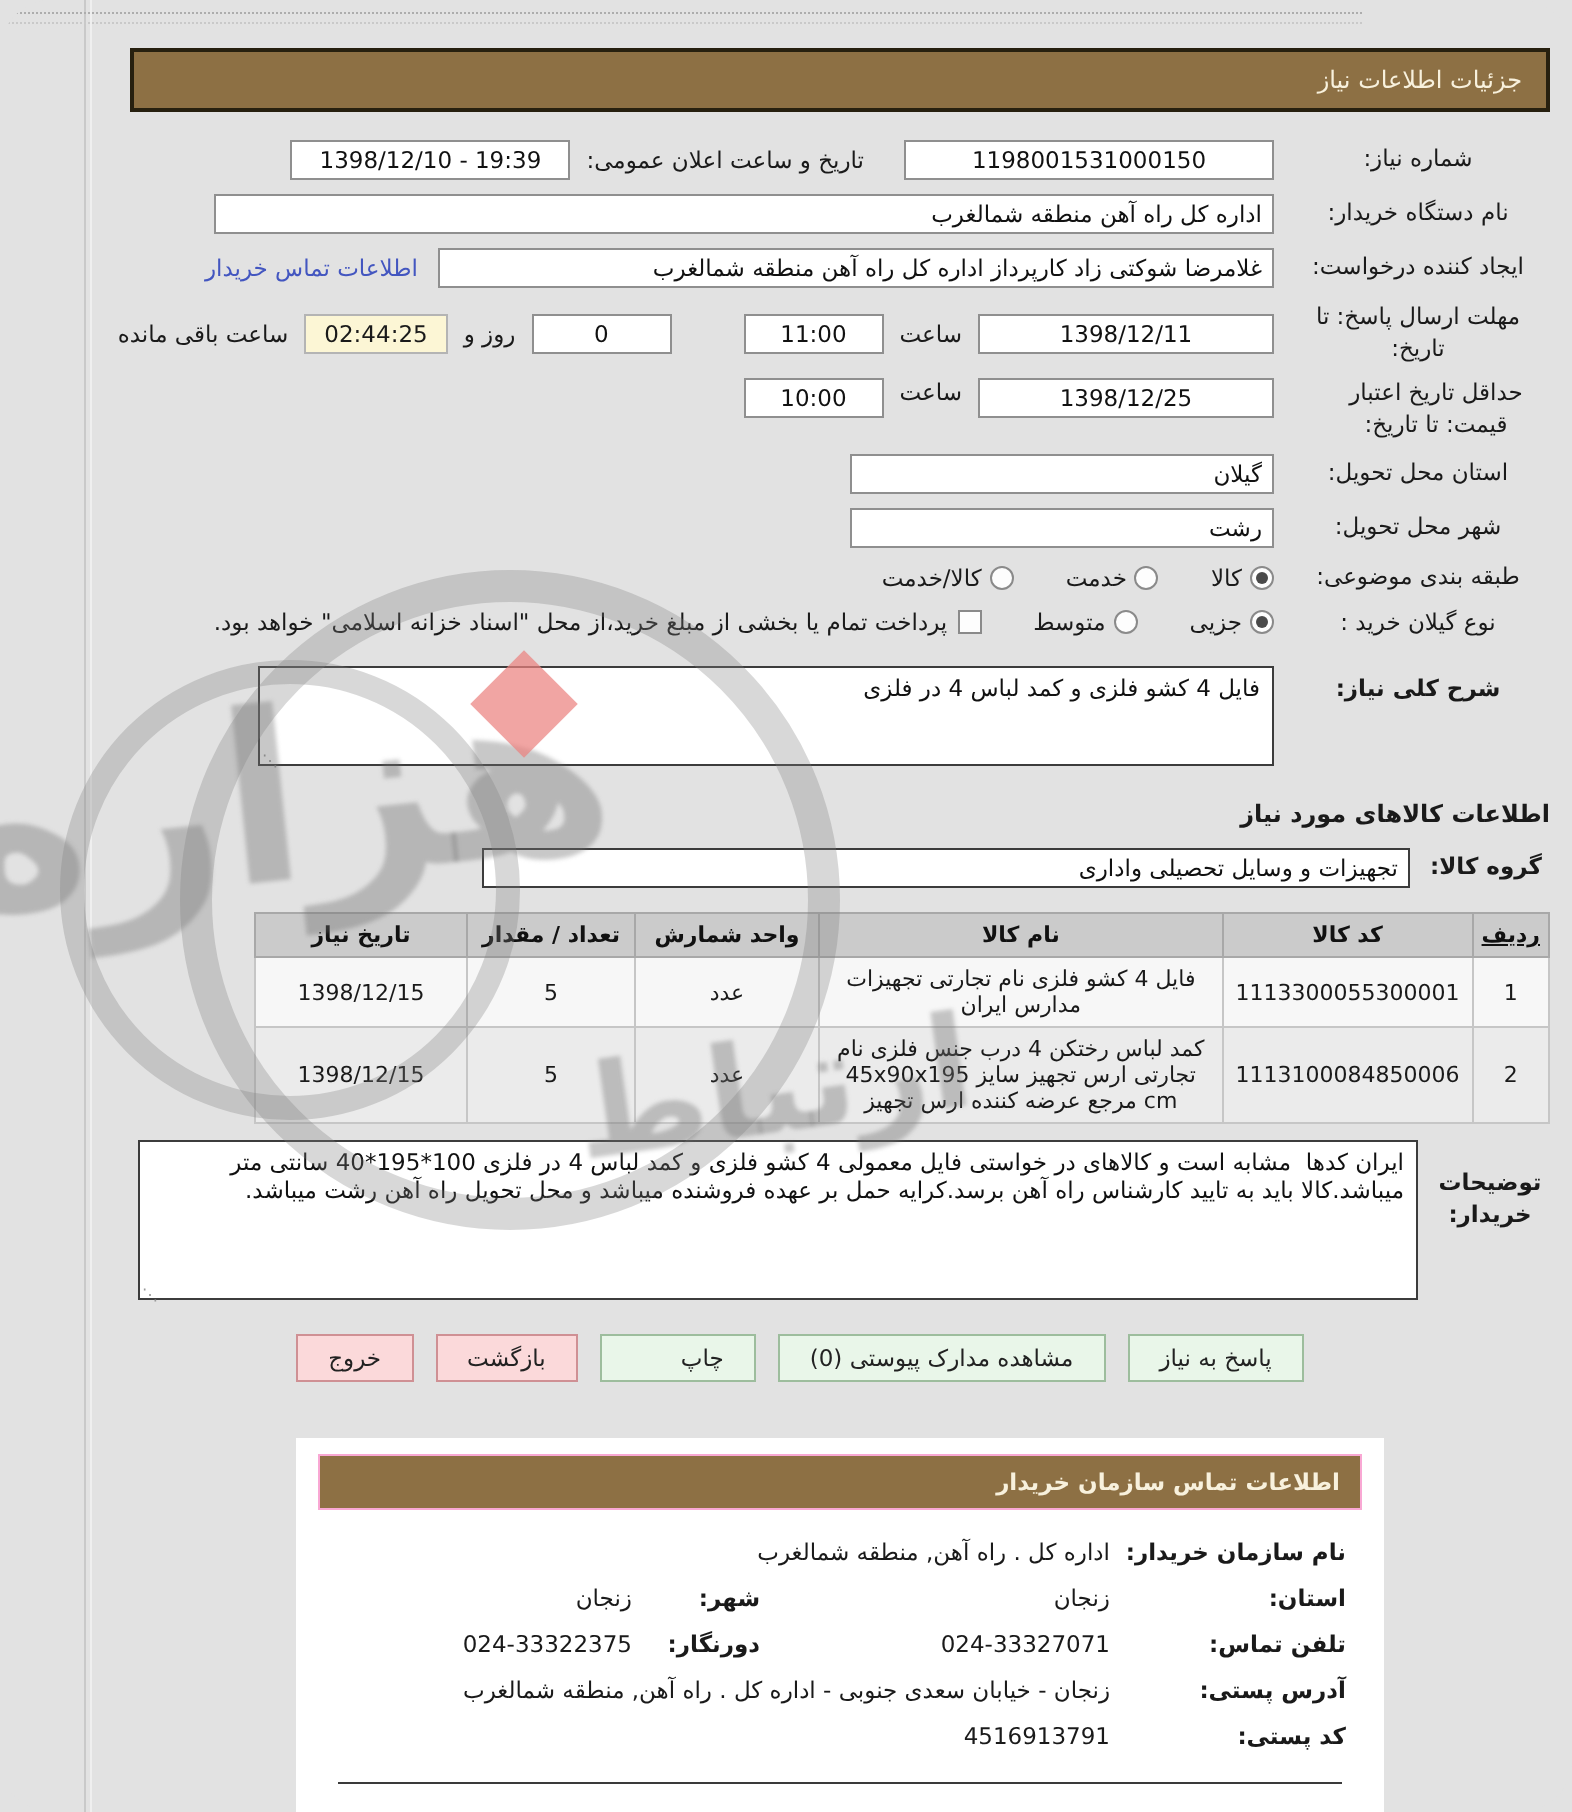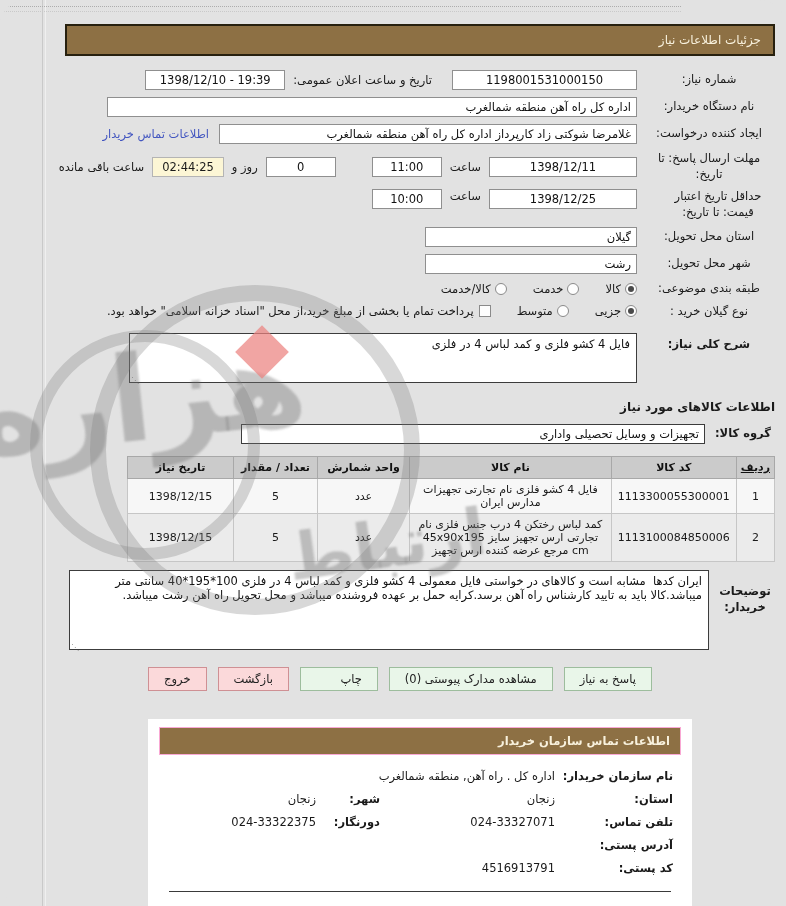--- a/index.html
+++ b/index.html
@@ -278,20 +278,21 @@
 
         <div class="crow">
           <div class="clabel">تلفن تماس:</div>
           <div class="cval num" style="flex:0 0 175px; text-align:right;">024-33327071</div>
           <div class="clabel2">دورنگار:</div>
           <div class="cval2 num" style="text-align:right;">024-33322375</div>
         </div>
 
         <div class="crow">
           <div class="clabel">آدرس پستی:</div>
+          <div class="cval">زنجان - خیابان سعدی جنوبی - اداره کل . راه آهن, منطقه شمالغرب</div>
         </div>
 
         <div class="crow">
           <div class="clabel">کد پستی:</div>
           <div class="cval num" style="text-align:right;">4516913791</div>
         </div>
 
         <hr class="card-divider">
 
       </div>

